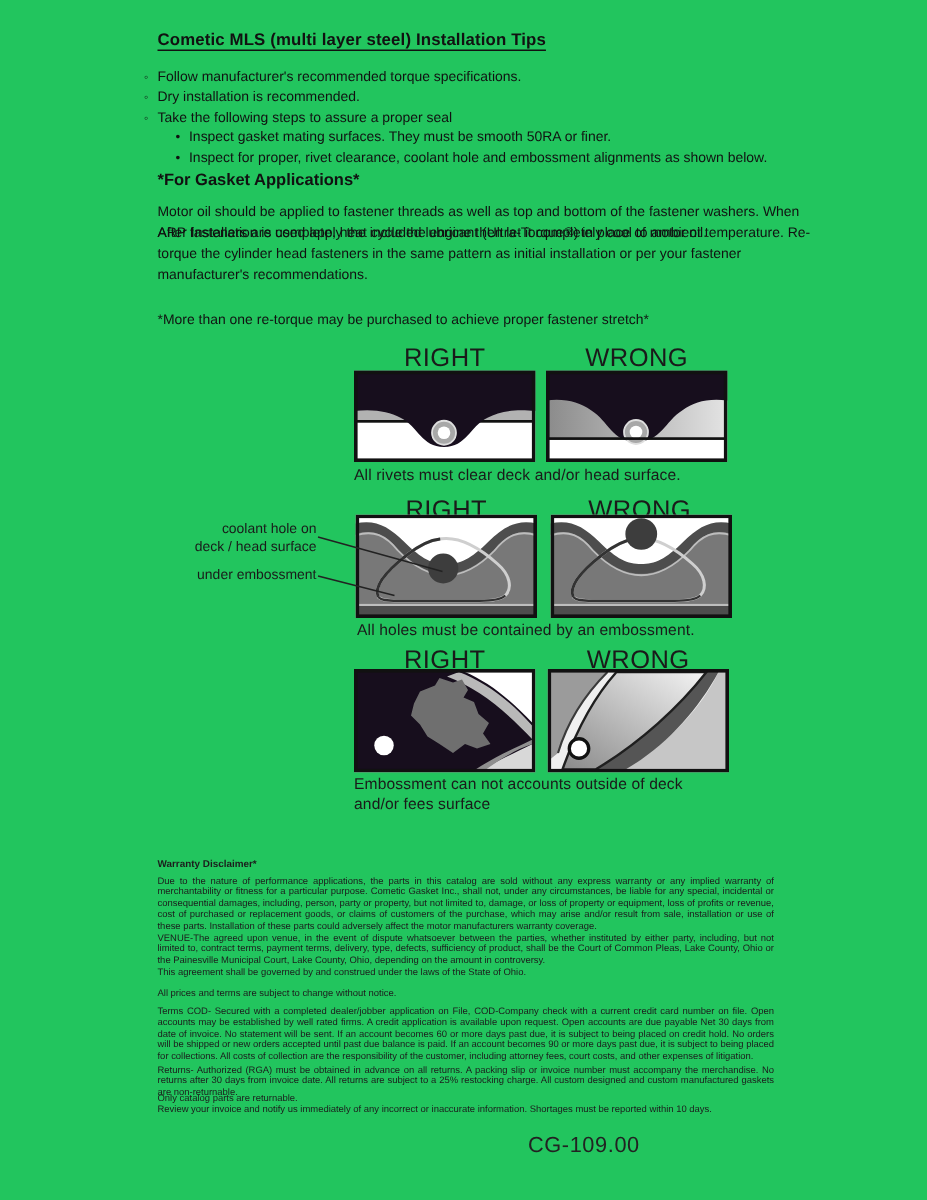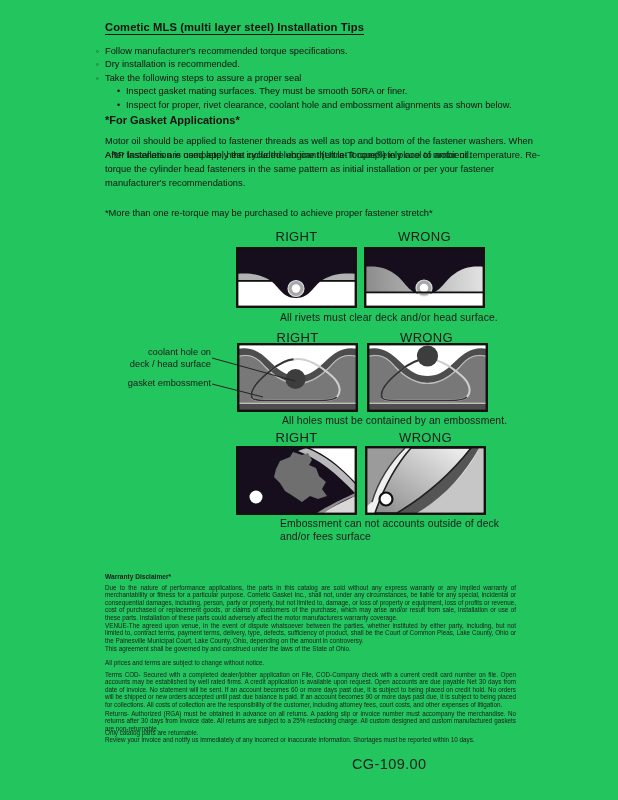--- a/index.html
+++ b/index.html
@@ -17,22 +17,22 @@
   .tips{left:96px;top:45px;font-size:9.3px;line-height:13.4px;white-space:nowrap;}
   .tip-row{display:flex;align-items:flex-start;}
   .marker{width:9px;flex:0 0 9px;font-size:8px;line-height:13.4px;}
   .sub{margin-left:21px;}
   .sub .marker{font-size:9px;}
   .h2{left:105px;top:114px;font-size:11px;font-weight:bold;white-space:nowrap;}
   .para{left:105px;width:440px;font-size:9.3px;line-height:14px;}
   .p1{top:134px;}
   .p2{top:148px;}
   .note{top:206px;white-space:nowrap;}
-  .fig-label{width:121px;text-align:center;font-size:13px;letter-spacing:.3px;color:#1a1a1a;}
-  .caption{font-size:10.4px;letter-spacing:.1px;color:#1a1a1a;line-height:13px;white-space:nowrap;margin-left:44px;}
+  .fig-label{width:121px;text-align:center;font-size:17px;letter-spacing:.3px;color:#1a1a1a;}
+  .caption{font-size:10.4px;letter-spacing:.1px;color:#1a1a1a;line-height:13px;white-space:nowrap;}
   .panel{width:121px;height:69px;}
   .panel svg{display:block;width:100%;height:100%;}
   .side-label{width:93px;text-align:right;font-size:9.3px;line-height:11.5px;color:#1a1a1a;}
   .disc{left:105px;width:411px;font-size:6.3px;line-height:7.4px;color:#1c1c1c;text-align:justify;}
   .disc-h{left:105px;top:573px;font-size:6.6px;font-weight:bold;color:#1c1c1c;}
   .footer-code{left:352px;top:756px;font-size:14.5px;letter-spacing:.4px;color:#222;}
 </style>
 </head>
 <body>
 
@@ -103,21 +103,21 @@
 
   <div class="abs caption" style="left:236px;top:311px;">All rivets must clear deck and/or head surface.</div>
 
   <div class="abs fig-label" style="left:237px;top:330px;">RIGHT</div>
   <div class="abs fig-label" style="left:366px;top:330px;">WRONG</div>
 
   <div class="abs side-label" style="left:118px;top:347px;">
     <div>coolant hole on</div>
     <div>deck / head surface</div>
   </div>
-  <div class="abs side-label" style="left:118px;top:378px;">gasket embossment</div>
+  <div class="abs side-label" style="left:118px;top:378px;">under embossment</div>
 
   <div class="abs panel" style="left:237px;top:343px;">
     <svg viewBox="0 0 120 69" preserveAspectRatio="none">
       <rect width="120" height="69" fill="#fff"></rect>
       <path d="M0,6 C13,3 22,8 32,18 C44,30 51,33 60,33 C69,33 76,30 88,18 C98,8 107,3 120,6 L120,14 C108,10 100,14 92,24 C80,36 70,40 60,40 C50,40 40,36 28,24 C20,14 12,10 0,14 Z" style="fill:var(--gray-dark)"></path>
       <path d="M0,13 C12,9.5 20,13.5 28,23 C40,35.5 50,39.5 60,39.5 C70,39.5 80,35.5 92,23 C100,13.5 108,9.5 120,13 L120,69 L0,69 Z" style="fill:var(--gray-mid)"></path>
       <path d="M0,14 C12,10 20,14 28,24 C40,36.5 50,40.5 60,40.5 C70,40.5 80,36.5 92,24 C100,14 108,10 120,14" fill="none" stroke="#bdbdbd" stroke-width="1.2"></path>
       <rect x="2" y="59.6" width="116" height="1.4" fill="#bdbdbd"></rect>
       <rect x="2" y="61" width="116" height="6" style="fill:var(--gray-dark)"></rect>
       <path d="M15,55 C12,48 20,38 34,27 C44,19 52,16 60,16 C72,16 84,24 94,33 C102,40 104,49 99,54 C96,57 90,57.5 82,57.5 L28,57.5 C20,57.5 17,57 15,55 Z" fill="none" stroke="#cfcfcf" stroke-width="2"></path>

